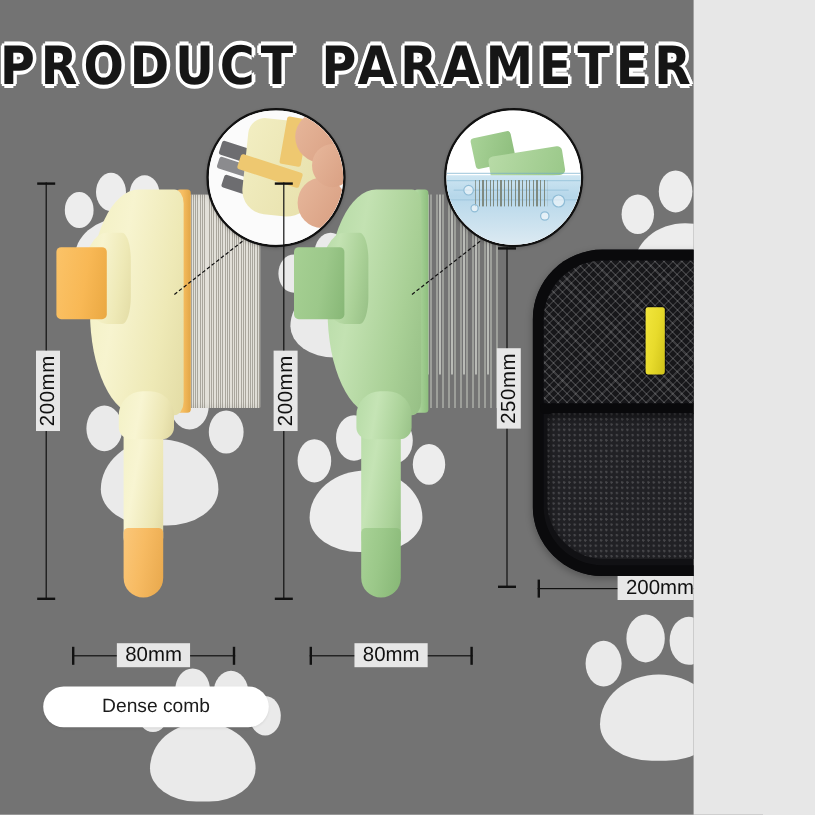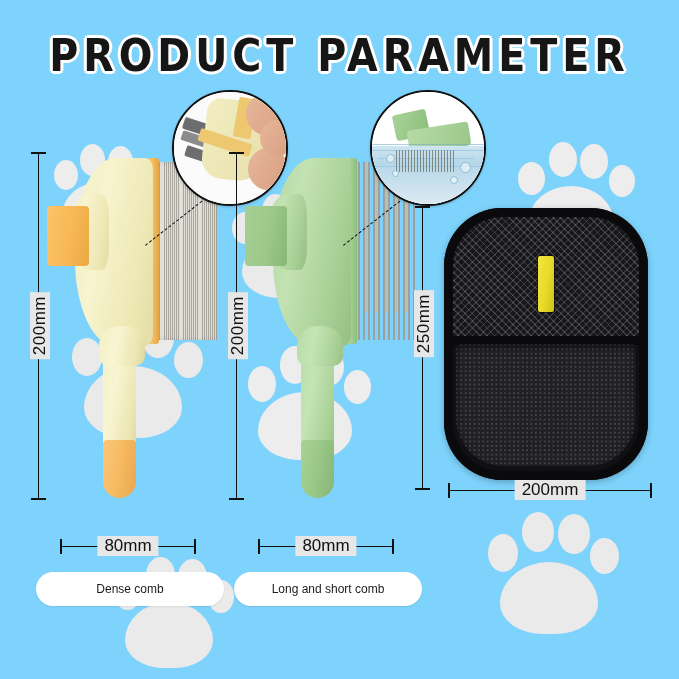--- a/index.html
+++ b/index.html
@@ -2,21 +2,21 @@
 <html><head>
 <meta charset="utf-8">
 <style>
   html,body{margin:0;padding:0;}
   body{
     width:679px;height:679px;overflow:hidden;
     background:#e7e7e7;
     font-family:"Liberation Sans", sans-serif;
     position:relative;
   }
-  #stage{position:absolute;inset:0;width:679px;height:679px;overflow:hidden;background:#7dd3fc;}
+  #stage{position:absolute;inset:0;width:578px;height:679px;overflow:hidden;background:#737373;}
 
   
   .paw{position:absolute;opacity:1;pointer-events:none;}
   .paw .pad{position:absolute;background:#ededed;border-radius:50% 50% 44% 44%/58% 58% 42% 42%;}
   .paw .toe{position:absolute;background:#ededed;border-radius:50%;}
   .paw.soft .pad,.paw.soft .toe{background:#eaeaea;}
 
   
   #title{
     position:absolute;left:0;right:0;top:30px;
@@ -154,21 +154,21 @@
   .ins2 .gbody{position:absolute;background:linear-gradient(115deg,#b8dba7,#9ac889);border-radius:4px;}
   .ins2 .ghead{position:absolute;background:linear-gradient(115deg,#a9d398,#8dbd7c);border-radius:3px;}
   .ins2 .teeth{position:absolute;background-image:repeating-linear-gradient(90deg,#7f8a80 0 1px,transparent 1px 3px);}
   .ins2 .bub{position:absolute;border:1px solid #8fbcd6;border-radius:50%;background:rgba(255,255,255,.55);}
 
   
   .pill{
     position:absolute;
     background:#fff;border-radius:22px;
     display:flex;align-items:center;justify-content:center;
-    font-size:12px;color:#1b1b1b;
+    font-size:16px;color:#1b1b1b;
     box-shadow:0 1px 2px rgba(0,0,0,.08);
     white-space:nowrap;
   }
 </style>
 </head>
 <body>
 
 <div id="stage">
 
   <div class="paw" style="left:44px;top:130px;width:120px;height:120px;">
@@ -327,18 +327,15 @@
   <div class="dim-v" style="left:422px;top:206px;height:284px;"></div>
   <div class="dim-v-label" style="left:414px;top:290px;">250mm</div>
 
   <div class="dim-h" style="left:448px;top:490px;width:204px;"></div>
   <div class="dim-h-label" style="left:550px;top:490px;">200mm</div>
 
   <div class="pill" style="left:36px;top:572px;width:188px;height:34px;">
     <span>Dense comb</span>
   </div>
 
-  <div class="pill" style="left:234px;top:572px;width:188px;height:34px;">
-    <span>Long and short comb</span>
-  </div>
 
 
 </div>
 
 </body></html>

